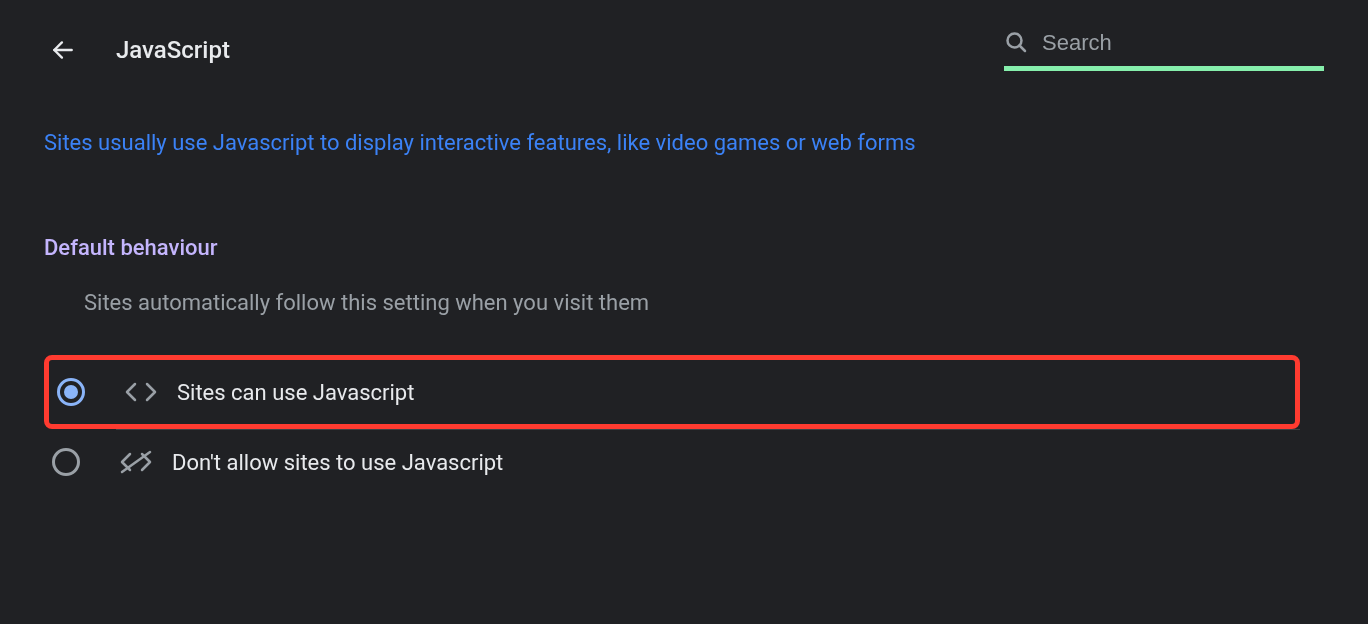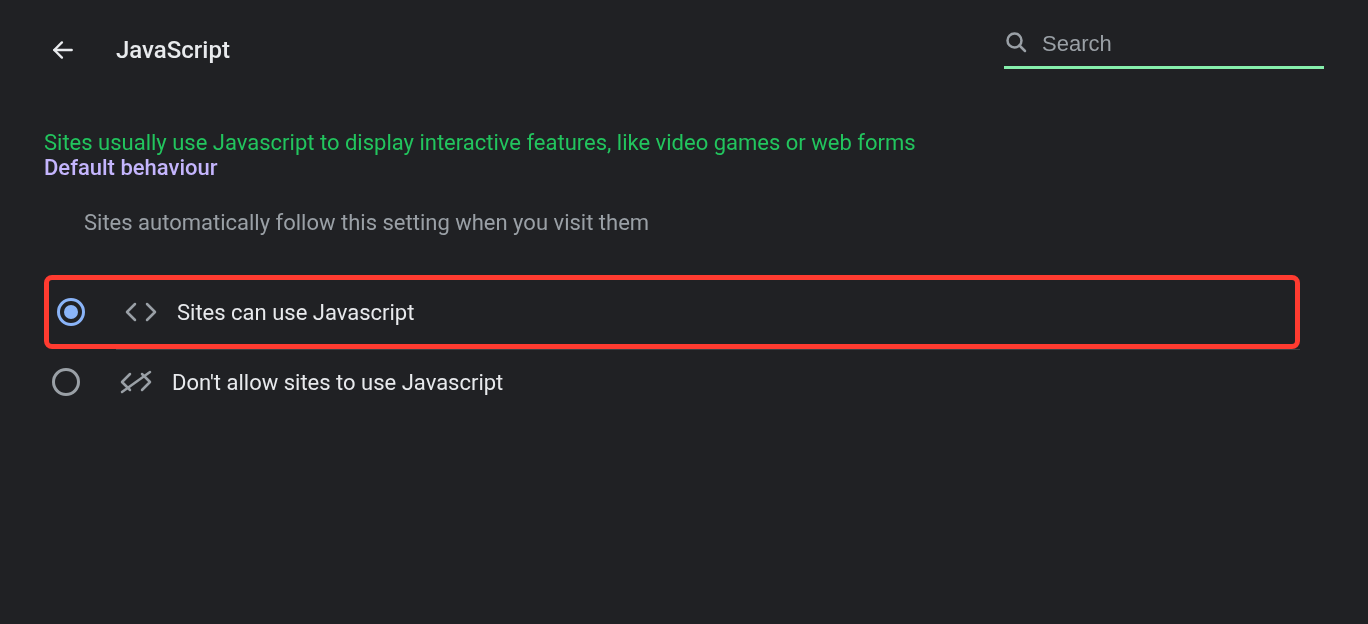--- a/index.html
+++ b/index.html
@@ -38,43 +38,44 @@
   .title {
     font-size: 24px;
     font-weight: 500;
     color: #e8eaed;
   }
   .search-container {
     position: absolute;
     right: 44px;
     top: 30px;
     display: flex;
-    align-items: center;
-    border-bottom: 3px solid #86efac;
+    align-items: flex-start;
+    border-bottom: 5px solid #86efac;
     width: 320px;
     padding-bottom: 8px;
   }
   .search-icon {
     color: #9aa0a6;
     margin-right: 14px;
   }
   .search-input {
     background: transparent;
     border: none;
     outline: none;
     color: #e8eaed;
     font-size: 22px;
     flex: 1;
   }
   .search-input::placeholder {
     color: #9aa0a6;
   }
   .description {
     font-size: 22px;
-    color: #22c55e;
+    color: #3b82f6;
+    margin-bottom: 80px;
   }
   .section-title {
     font-size: 22px;
     font-weight: 500;
     color: #c4b5fd;
     margin-bottom: 30px;
   }
   .section-subtitle {
     font-size: 22px;
     color: #9aa0a6;

